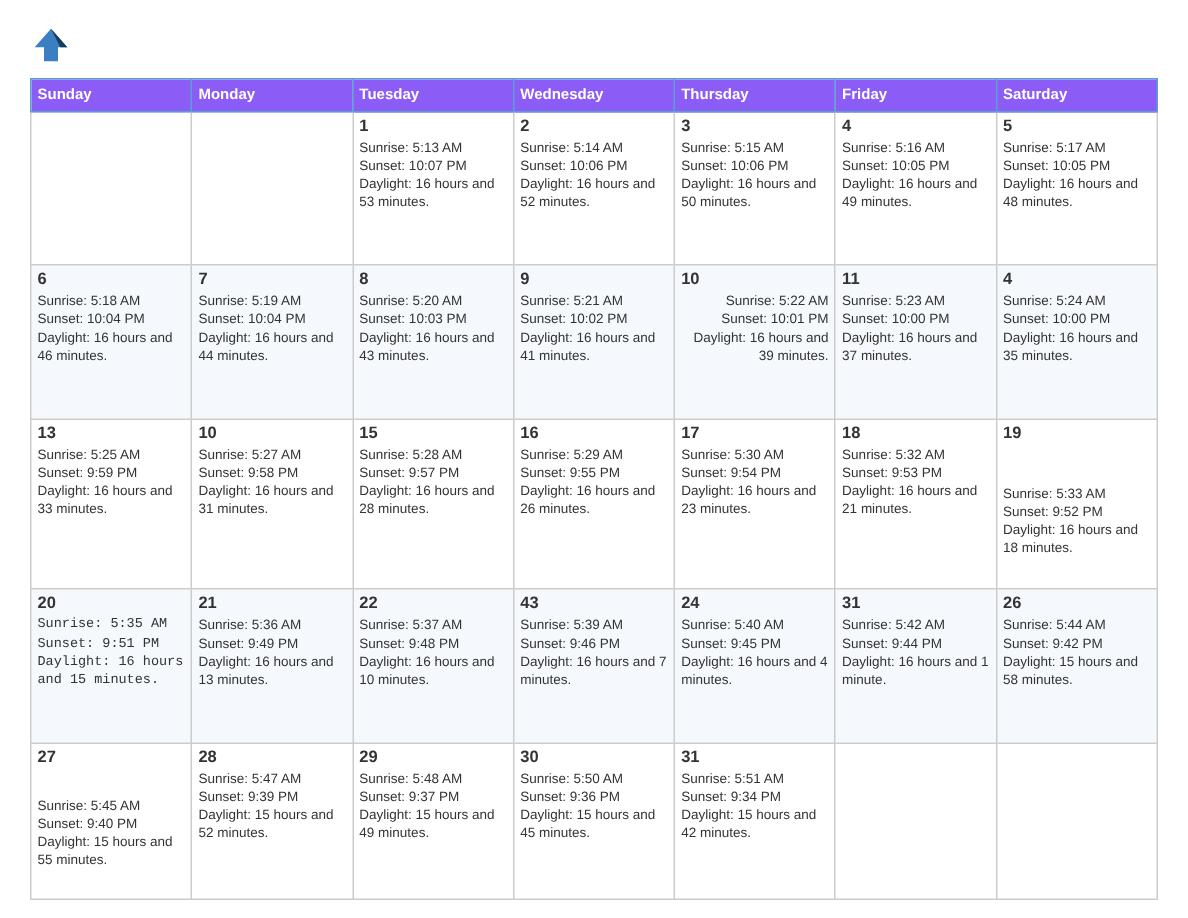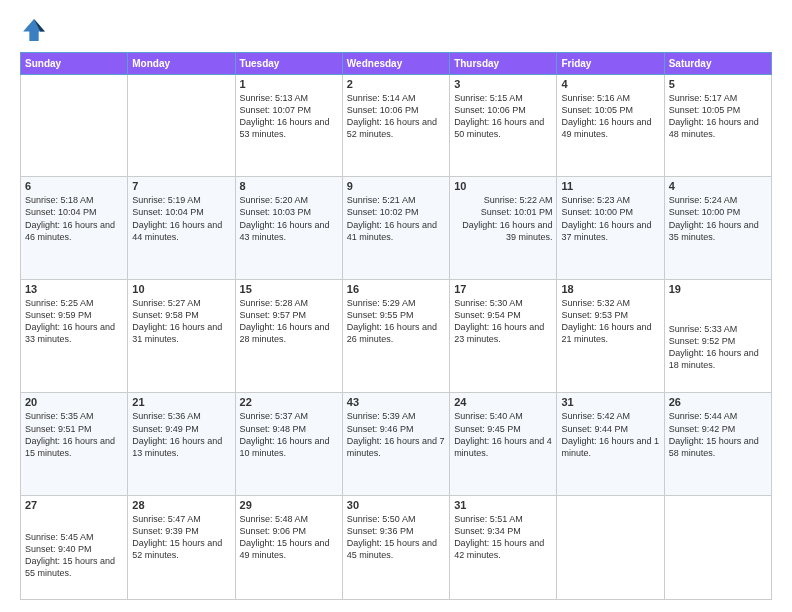--- a/index.html
+++ b/index.html
@@ -249,21 +249,21 @@
           <td>
             <span class="day-num">19</span>
             <div class="cell-content" style="white-space: pre-line; margin-top: 28px;">Sunrise: 5:33 AM
 Sunset: 9:52 PM
 Daylight: 16 hours and 18 minutes.</div>
           </td>
         </tr>
         <tr class="row-alt">
           <td>
             <span class="day-num">20</span>
-            <div class="cell-content" style="white-space: pre-line;">Sunrise: 5:35 AM
+            <div class="cell-content" style="white-space: pre-line; font-family: Liberation Mono, monospace;">Sunrise: 5:35 AM
 Sunset: 9:51 PM
 Daylight: 16 hours and 15 minutes.</div>
           </td>
           <td>
             <span class="day-num">21</span>
             <div class="cell-content" style="white-space: pre-line;">Sunrise: 5:36 AM
 Sunset: 9:49 PM
 Daylight: 16 hours and 13 minutes.</div>
           </td>
           <td>
@@ -306,21 +306,21 @@
           </td>
           <td>
             <span class="day-num">28</span>
             <div class="cell-content" style="white-space: pre-line;">Sunrise: 5:47 AM
 Sunset: 9:39 PM
 Daylight: 15 hours and 52 minutes.</div>
           </td>
           <td>
             <span class="day-num">29</span>
             <div class="cell-content" style="white-space: pre-line;">Sunrise: 5:48 AM
-Sunset: 9:06 PM
+Sunset: 9:37 PM
 Daylight: 15 hours and 49 minutes.</div>
           </td>
           <td>
             <span class="day-num">30</span>
             <div class="cell-content" style="white-space: pre-line;">Sunrise: 5:50 AM
 Sunset: 9:36 PM
 Daylight: 15 hours and 45 minutes.</div>
           </td>
           <td>
             <span class="day-num">31</span>

